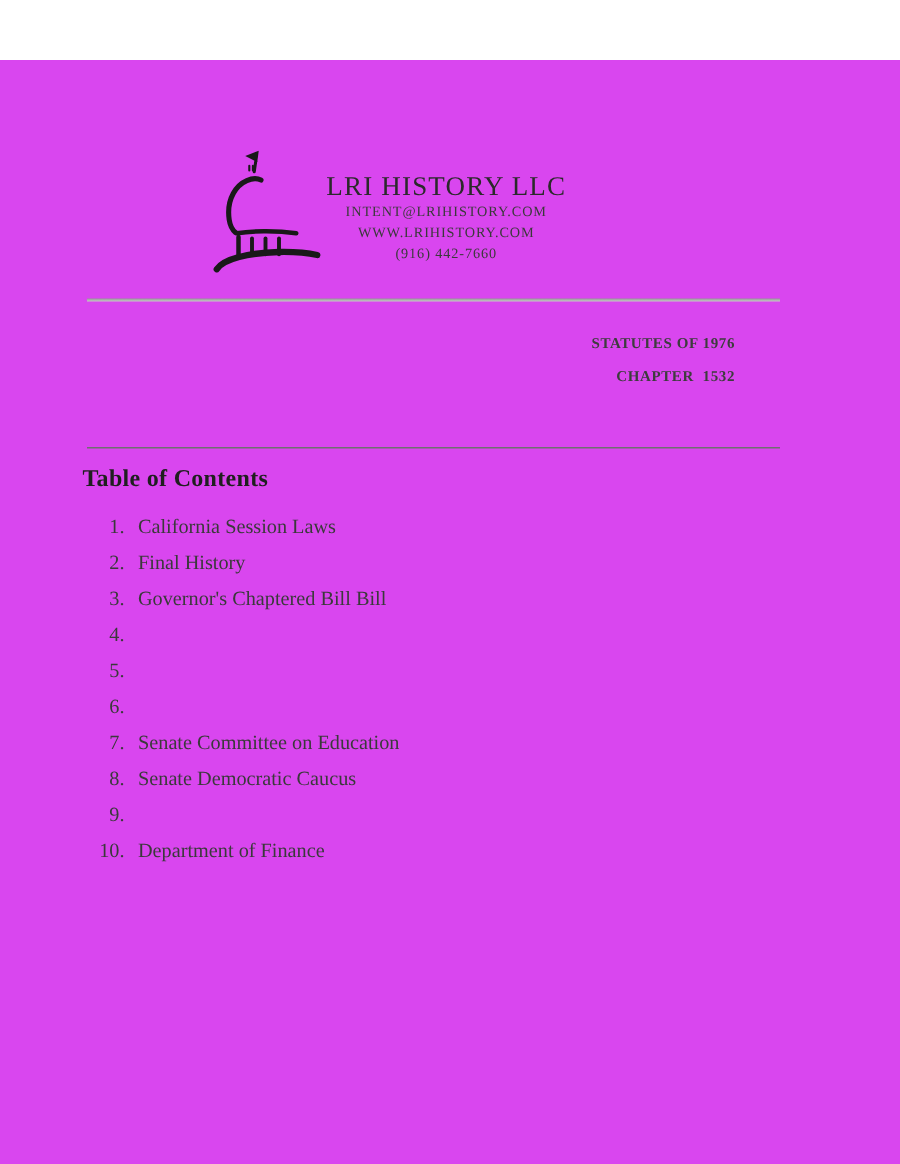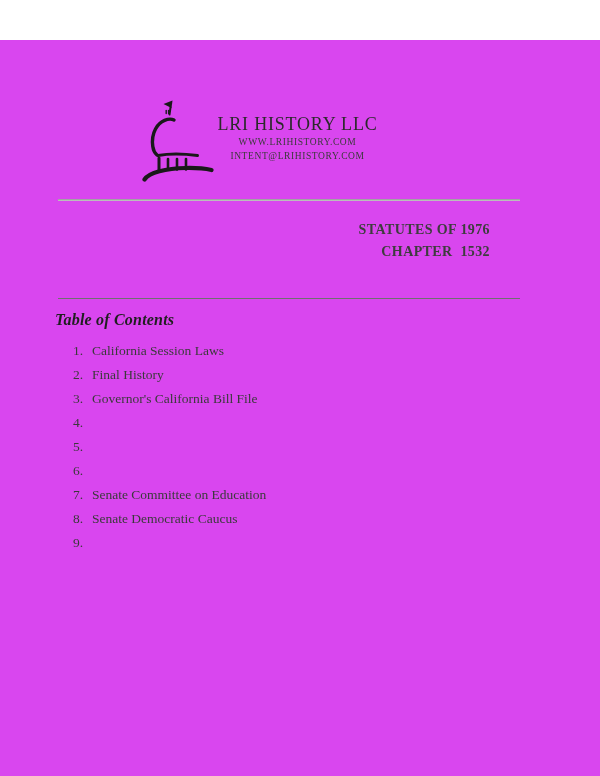--- a/index.html
+++ b/index.html
@@ -67,38 +67,37 @@
     background: #6f6f6f;
   }
 
   
   .statutes {
     position: absolute;
     top: 179px;
     right: 110px;
     text-align: right;
     font-weight: bold;
-    font-size: 14px;
+    font-size: 10px;
     line-height: 22px;
     letter-spacing: 0.4px;
     color: #3d3d3d;
   }
   .statutes div { white-space: pre; }
 
   
   .toc-title {
     position: absolute;
     left: 55px;
     top: 271px;
     margin: 0;
     font-size: 16px;
     font-weight: bold;
     letter-spacing: 0.2px;
     color: #1f1f1f;
-    font-style: italic;
   }
   .toc-list {
     position: absolute;
     left: 55px;
     top: 299px;
     margin: 0;
     padding: 0;
     list-style: none;
   }
   .toc-list li {
@@ -138,22 +137,23 @@
       <path d="M17,59 L17,72" stroke="#191919" stroke-width="3" fill="none" stroke-linecap="round"></path>
       <path d="M26,60 L26,70.5" stroke="#191919" stroke-width="2.6" fill="none" stroke-linecap="round"></path>
       <path d="M35,60 L35,70.5" stroke="#191919" stroke-width="2.6" fill="none" stroke-linecap="round"></path>
       <path d="M44,60 L44,70.5" stroke="#191919" stroke-width="2.6" fill="none" stroke-linecap="round"></path>
 
       <path d="M2.5,80.5 C7,73.5 24,69.5 44,69 C55,68.8 64,69.8 69.5,71" stroke="#191919" stroke-width="4.2" fill="none" stroke-linecap="round"></path>
     </svg>
 
     <div class="lh-text">
       <div class="company">LRI HISTORY LLC</div>
+      <div class="contact">INTENT@LRIHISTORY.COM</div>
       <div class="contact">WWW.LRIHISTORY.COM</div>
-      <div class="contact">INTENT@LRIHISTORY.COM</div>
+      <div class="contact">(916) 442-7660</div>
     </div>
   </div>
 
   <hr class="rule rule-top">
 
   <div class="statutes">
     <div>STATUTES OF 1976</div>
     <div>CHAPTER  1532</div>
   </div>
 
@@ -165,21 +165,21 @@
     <li>
       <span class="toc-num">1.</span>
       <span class="toc-label">California Session Laws</span>
     </li>
     <li>
       <span class="toc-num">2.</span>
       <span class="toc-label">Final History</span>
     </li>
     <li>
       <span class="toc-num">3.</span>
-      <span class="toc-label">Governor's California Bill File</span>
+      <span class="toc-label">Governor's Chaptered Bill Bill</span>
     </li>
     <li>
       <span class="toc-num">4.</span>
     </li>
     <li>
       <span class="toc-num">5.</span>
     </li>
     <li>
       <span class="toc-num">6.</span>
     </li>
@@ -187,15 +187,19 @@
       <span class="toc-num">7.</span>
       <span class="toc-label">Senate Committee on Education</span>
     </li>
     <li>
       <span class="toc-num">8.</span>
       <span class="toc-label">Senate Democratic Caucus</span>
     </li>
     <li>
       <span class="toc-num">9.</span>
     </li>
+    <li>
+      <span class="toc-num">10.</span>
+      <span class="toc-label">Department of Finance</span>
+    </li>
   </ol>
 
 </div>
 
 </body></html>

